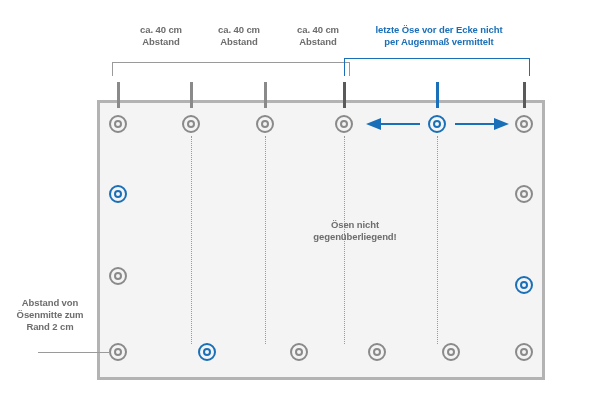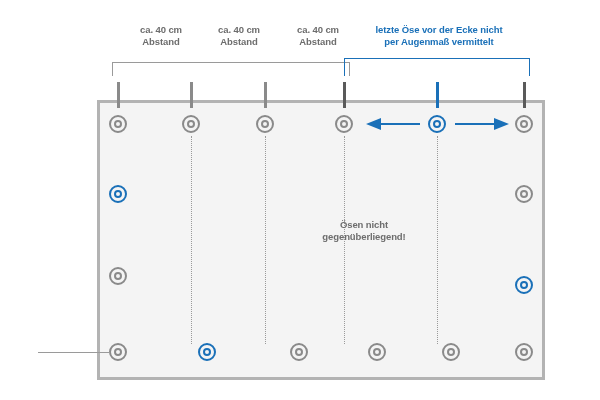--- a/index.html
+++ b/index.html
@@ -165,16 +165,19 @@
   </svg>
 
   <div class="lbl" id="lbl-seg1" style="left: 118px; top: 24px; width: 86px;">ca. 40 cm
 Abstand</div>
   <div class="lbl" id="lbl-seg2" style="left: 196px; top: 24px; width: 86px;">ca. 40 cm
 Abstand</div>
   <div class="lbl" id="lbl-seg3" style="left: 275px; top: 24px; width: 86px;">ca. 40 cm
 Abstand</div>
   <div class="lbl blue" id="lbl-corner" style="left: 355px; top: 24px; width: 168px;">letzte Öse vor der Ecke nicht
 per Augenmaß vermittelt</div>
-  <div class="lbl" id="lbl-center" style="left: 312px; top: 219px; width: 104px;">Ösen nicht
+  <div class="lbl" id="lbl-center" style="left: 303px; top: 219px; width: 104px;">Ösen nicht
 gegenüberliegend!</div>
+  <div class="lbl left-note" id="lbl-edge" style="left: 2px; top: 297px; width: 96px;">Abstand von
+Ösenmitte zum
+Rand 2 cm</div>
 
 </div>
 
 </body></html>

